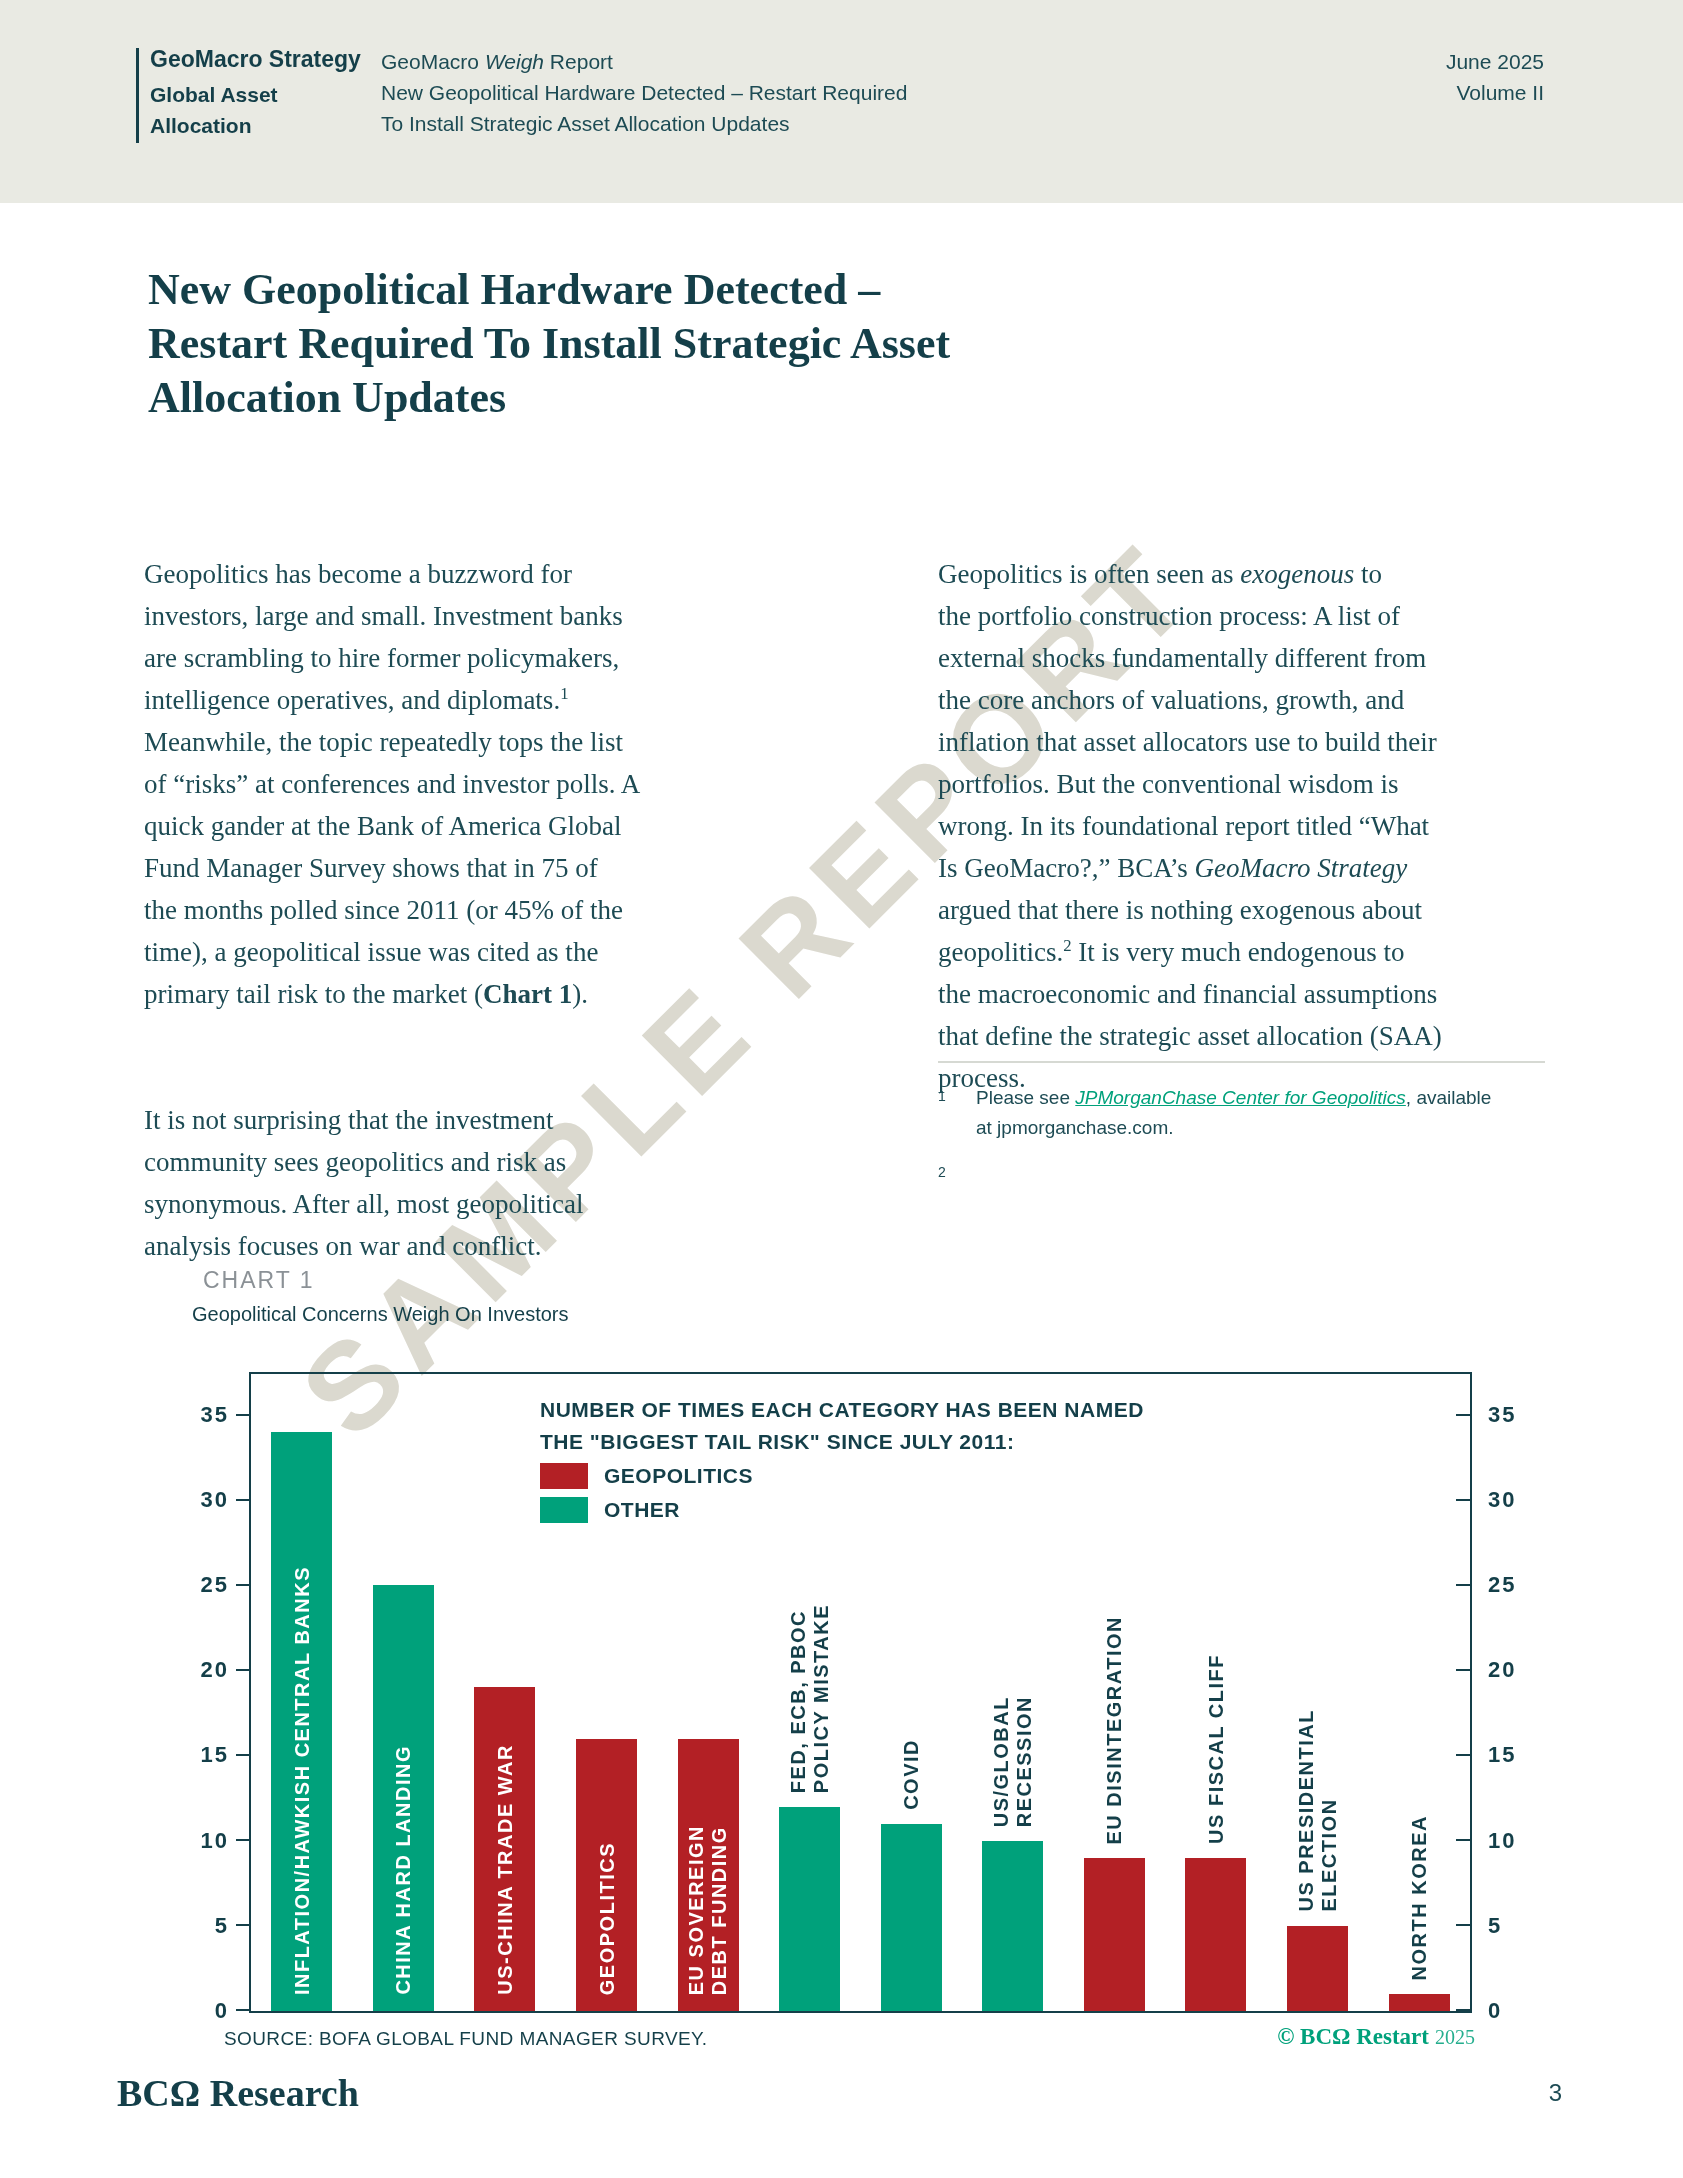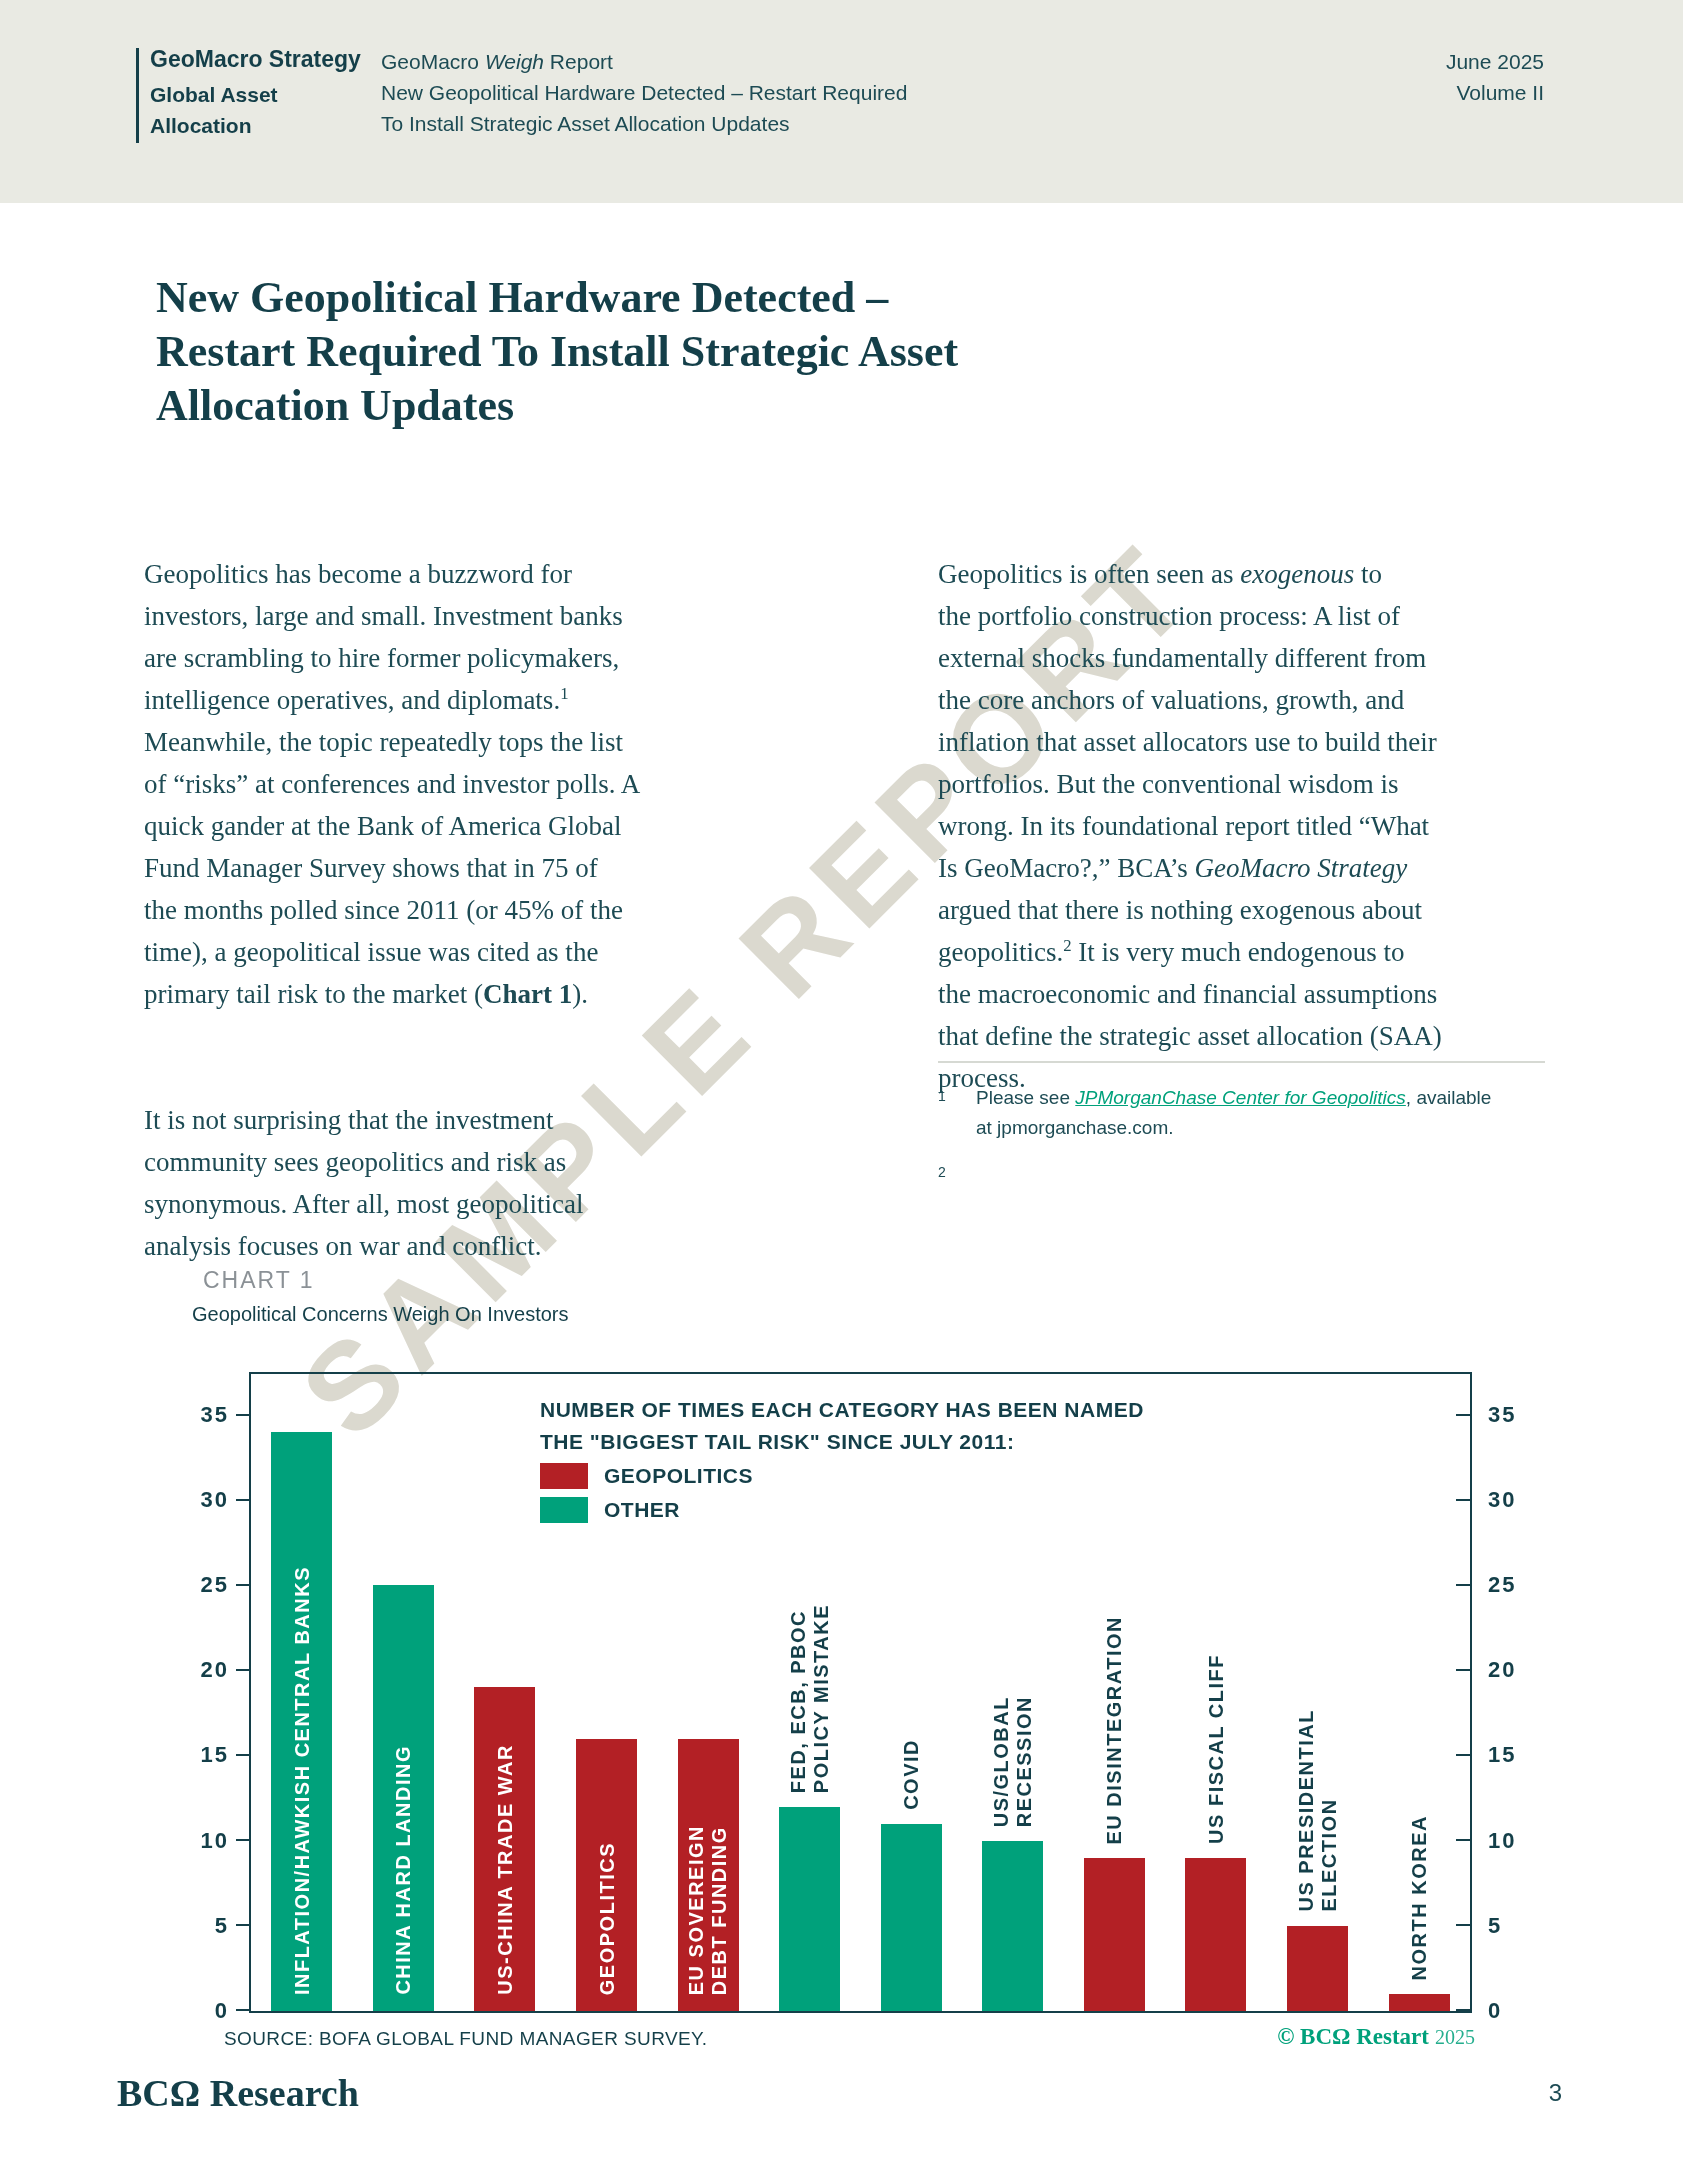--- a/index.html
+++ b/index.html
@@ -101,21 +101,21 @@
     <div class="brand-divider"></div>
     <div class="brand-1">GeoMacro Strategy</div>
     <div class="brand-2">Global Asset
 Allocation</div>
     <div class="report-meta">GeoMacro <i>Weigh</i> Report
 New Geopolitical Hardware Detected –  Restart Required
 To Install Strategic Asset Allocation Updates</div>
     <div class="issue-meta">June 2025
 Volume II</div>
 
-    <h1 class="article-title" style="margin:12px;">New Geopolitical Hardware Detected –
+    <h1 class="article-title" style="margin:4px;">New Geopolitical Hardware Detected –
 Restart Required To Install Strategic Asset
 Allocation Updates</h1>
 
     <div class="col col-left">
       <p>Geopolitics has become a buzzword for
 investors, large and small. Investment banks
 are scrambling to hire former policymakers,
 intelligence operatives, and diplomats.<sup>1</sup>
 Meanwhile, the topic repeatedly tops the list
 of “risks” at conferences and investor polls. A

